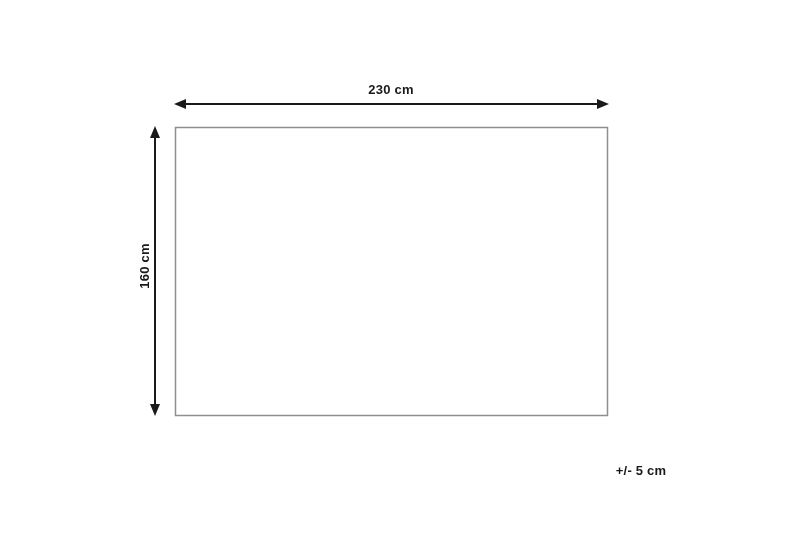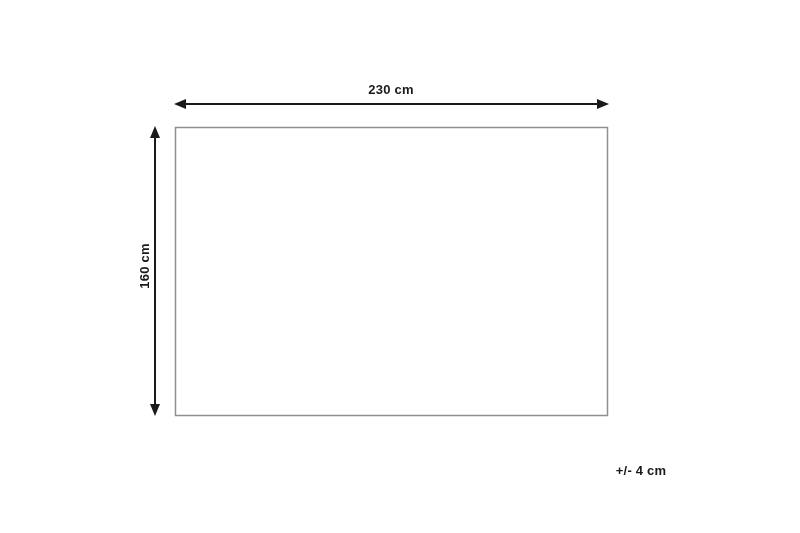--- a/index.html
+++ b/index.html
@@ -54,15 +54,15 @@
       <line x1="155" y1="136" x2="155" y2="406" stroke-width="2" stroke="#1a1a1a"></line>
       <polygon points="155,126 150,138 160,138" fill="#1a1a1a"></polygon>
       <polygon points="155,416 150,404 160,404" fill="#1a1a1a"></polygon>
     </g>
   </svg>
 
   <div class="dim-label" style="left: 391px; top: 89px;">230 cm</div>
 
   <div class="dim-label vertical" style="left: 144px; top: 266px;">160 cm</div>
 
-  <div class="dim-label" style="left: 641px; top: 470px;">+/- 4 cm</div>
+  <div class="dim-label" style="left: 641px; top: 470px;">+/- 5 cm</div>
 
 </div>
 
 </body></html>

